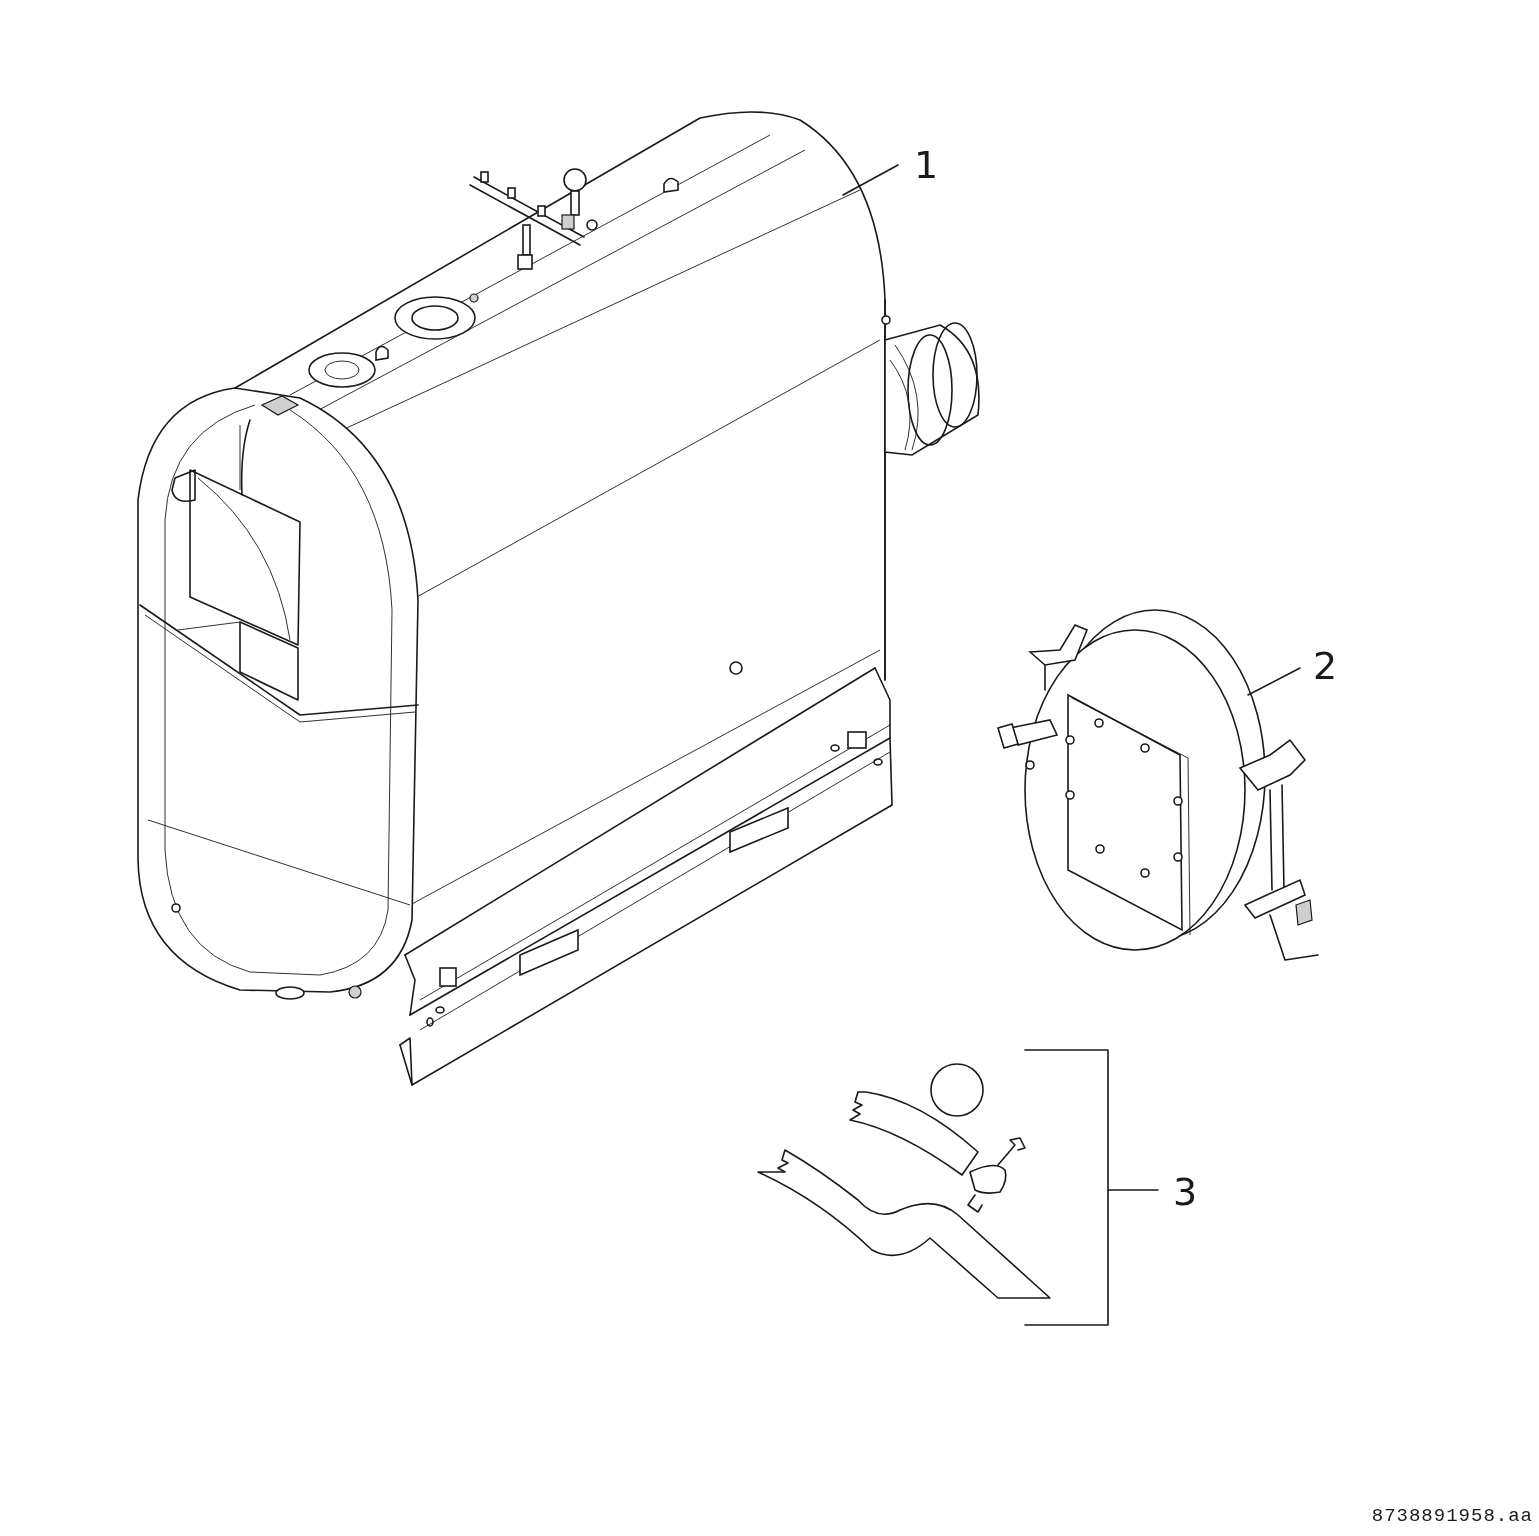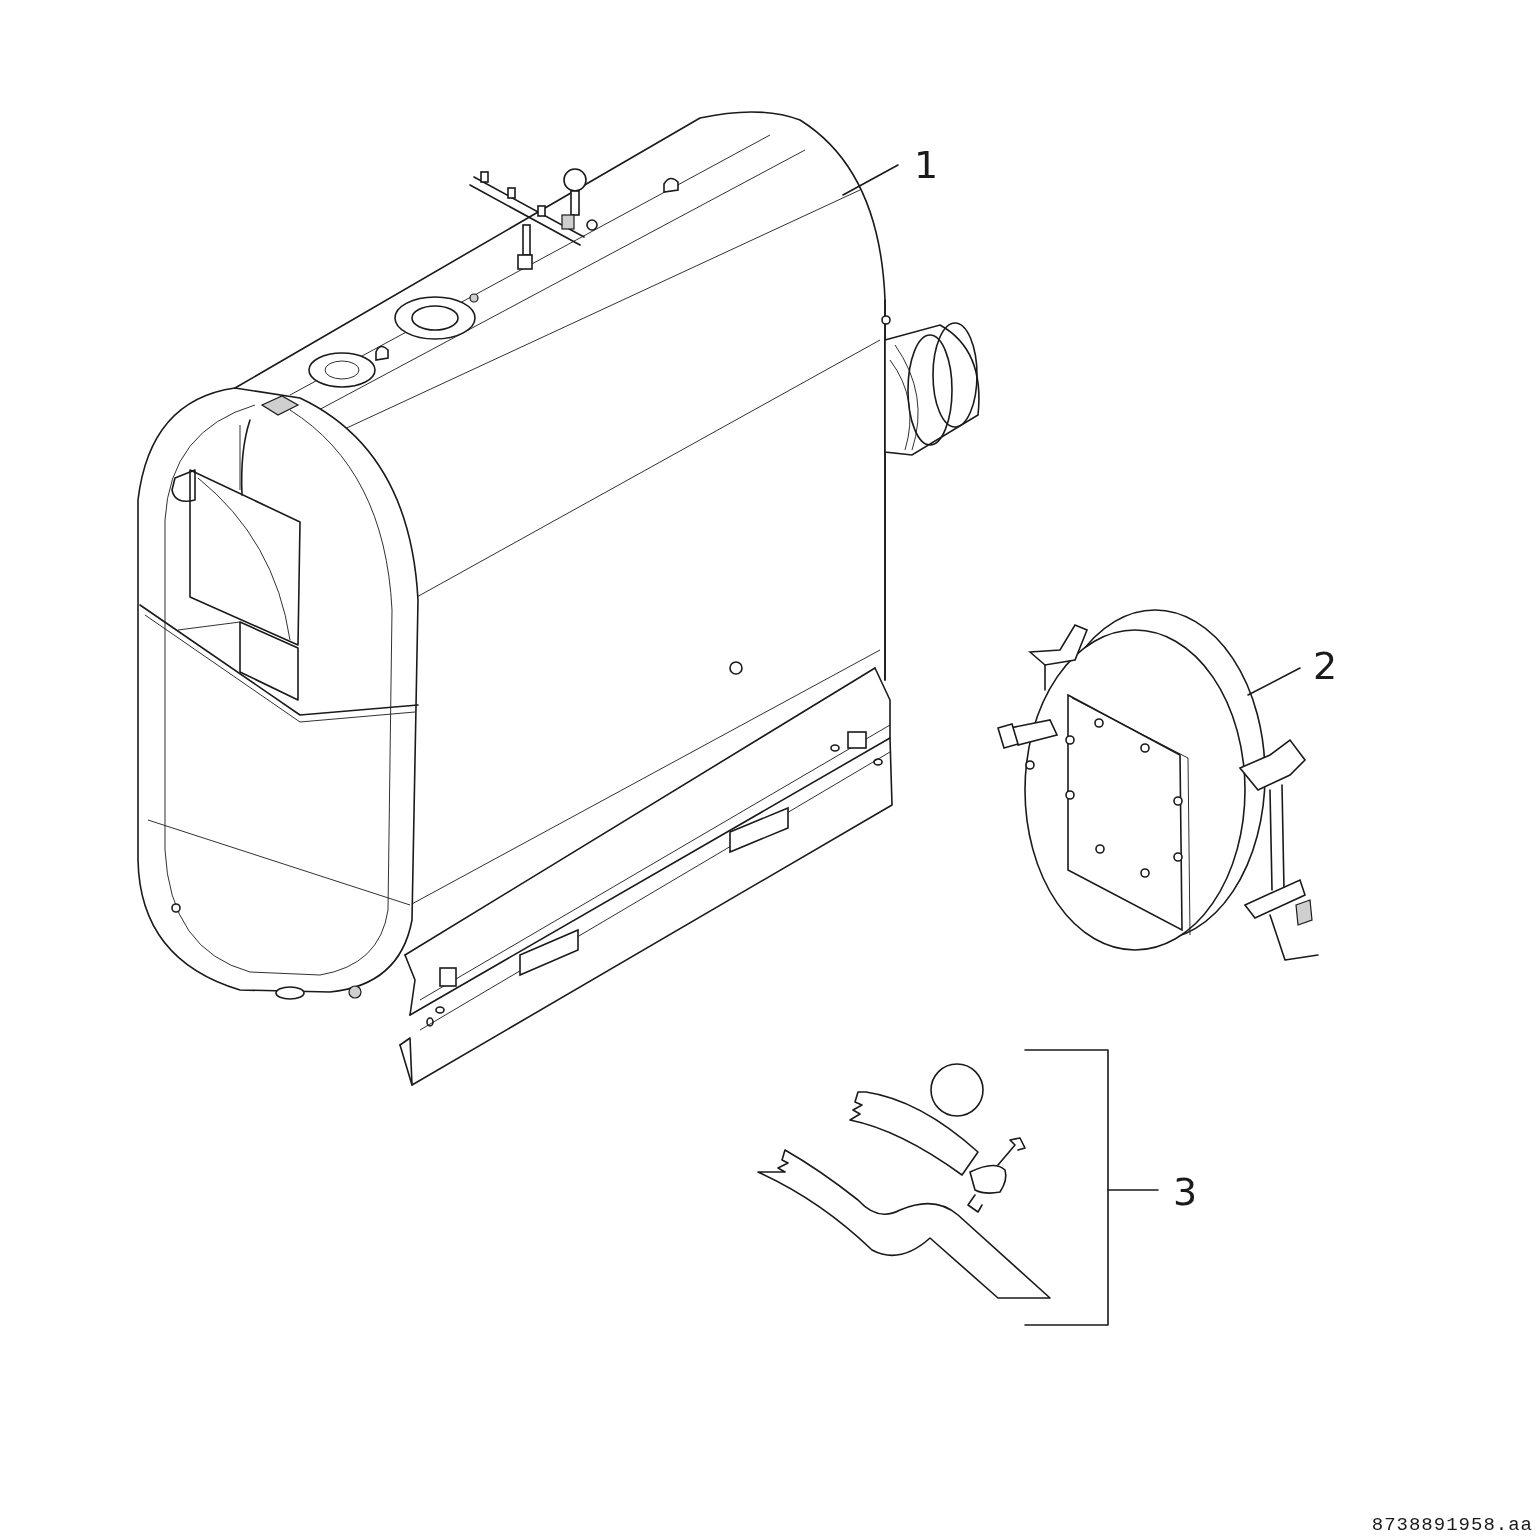--- a/index.html
+++ b/index.html
@@ -1,19 +1,19 @@
 <!DOCTYPE html>
 <html><head>
 <meta charset="utf-8">
 <style>
   html, body { margin: 0; padding: 0; background: #ffffff; }
   body { width: 1539px; height: 1536px; position: relative; overflow: hidden; font-family: "DejaVu Sans", sans-serif; }
   .canvas { position: absolute; left: 0; top: 0; width: 1539px; height: 1536px; }
   .callout-label { position: absolute; font-family: "DejaVu Sans", sans-serif; font-size: 38px; color: #1a1a1a; line-height: 1; }
-  .doc-id { position: absolute; right: 6px; bottom: 0; font-family: "Liberation Mono", "DejaVu Sans Mono", monospace; font-size: 19px; letter-spacing: 1px; color: #1a1a1a; }
+  .doc-id { position: absolute; right: 6px; bottom: 9px; font-family: "Liberation Mono", "DejaVu Sans Mono", monospace; font-size: 19px; letter-spacing: 1px; color: #1a1a1a; }
   svg { position: absolute; left: 0; top: 0; }
   .ln { fill: none; stroke: #1a1a1a; stroke-width: 1.6; stroke-linejoin: round; stroke-linecap: round; }
   .ln-thin { fill: none; stroke: #1a1a1a; stroke-width: 0.9; }
   .fill-w { fill: #ffffff; stroke: #1a1a1a; stroke-width: 1.6; }
   .fill-g { fill: #cfcfcf; stroke: #1a1a1a; stroke-width: 1.2; }
 </style>
 </head>
 <body>
 
 <div class="canvas">

